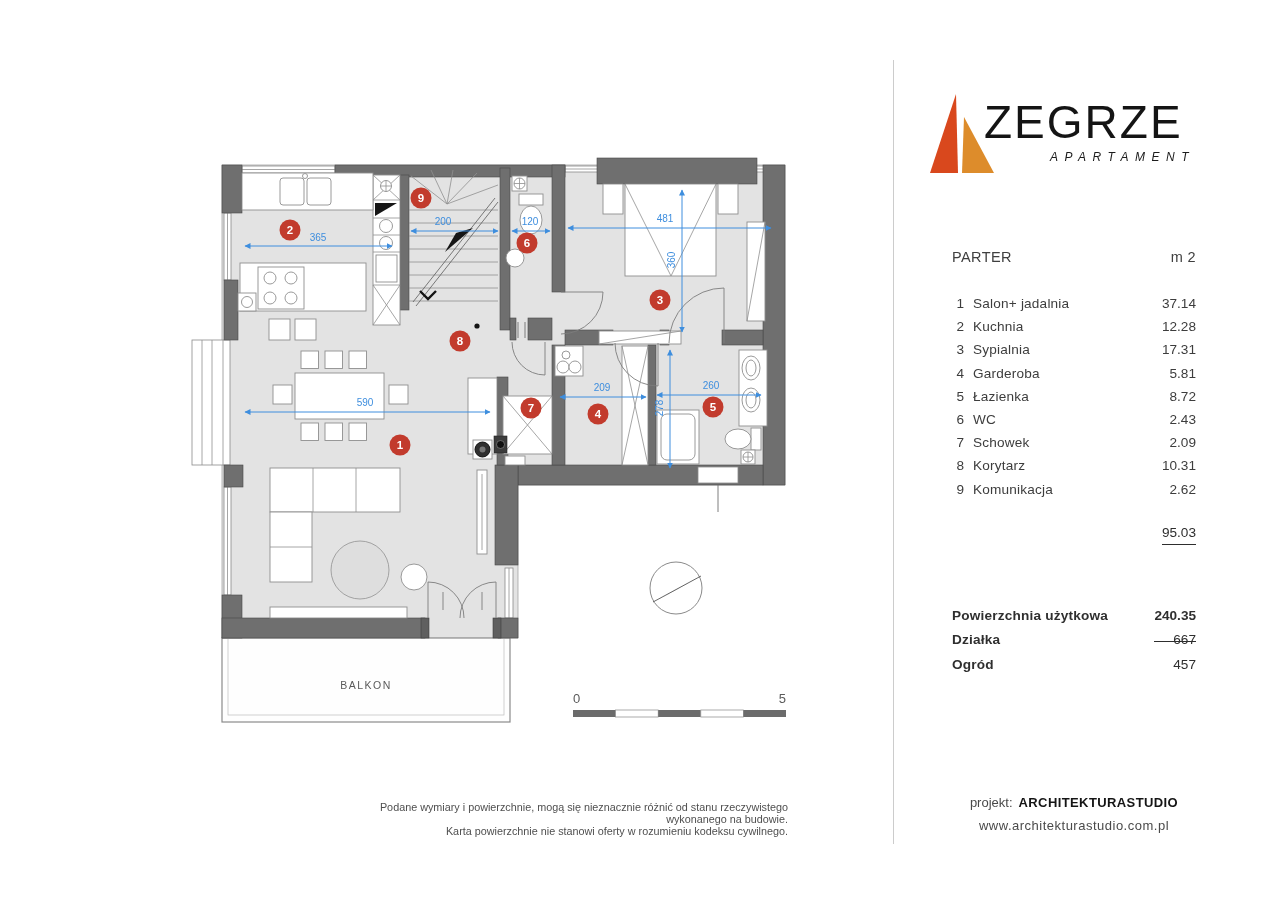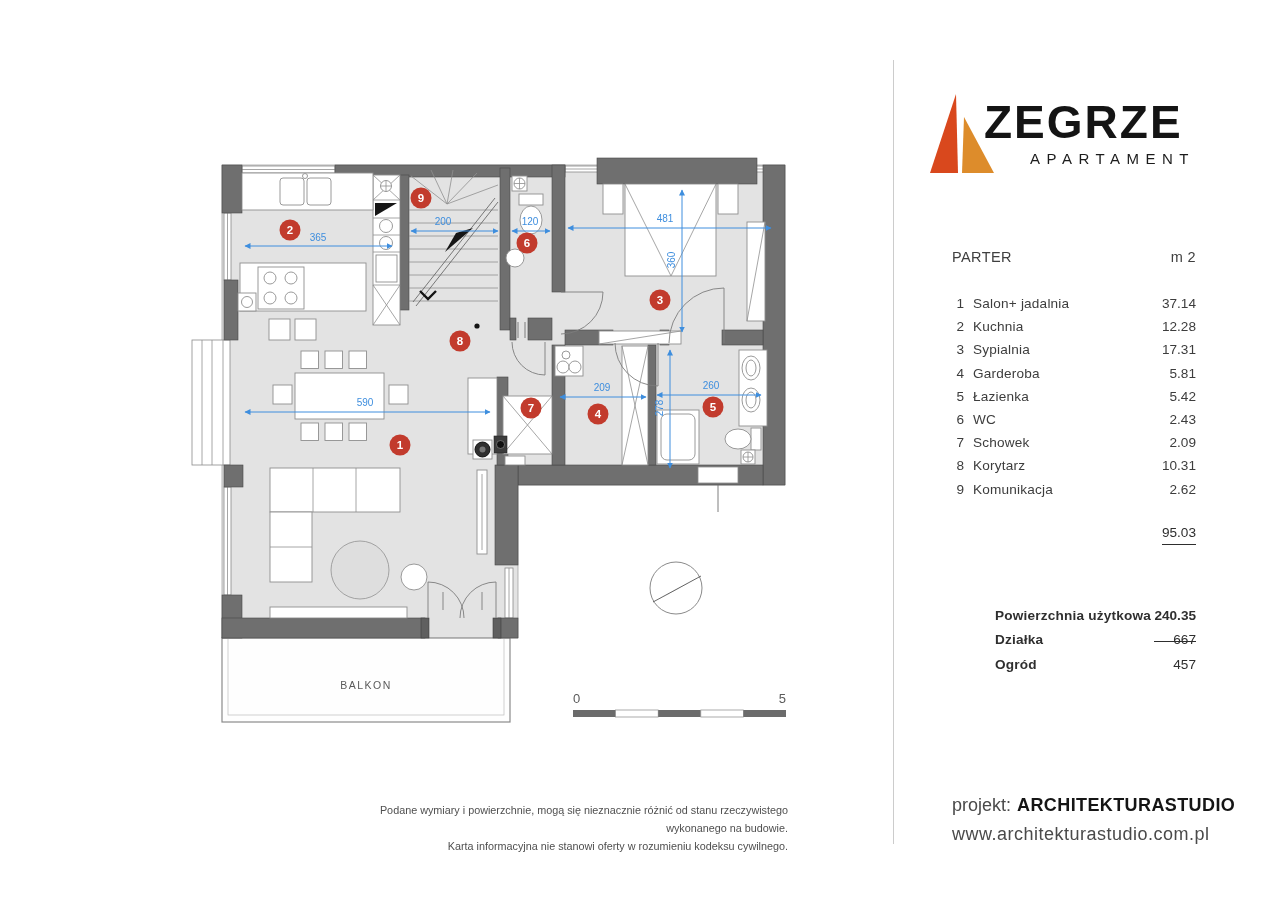--- a/index.html
+++ b/index.html
@@ -5,40 +5,40 @@
   html,body{margin:0;padding:0;}
   body{
     width:1280px;height:904px;position:relative;background:#ffffff;
     font-family:"Liberation Sans", sans-serif;color:#3c3c3c;overflow:hidden;
   }
   .abs{position:absolute;}
   
   #divider{left:893px;top:60px;width:1px;height:784px;background:#cccccc;}
   
   #logo-mark{left:928px;top:86px;width:70px;height:92px;}
-  #logo-title{left:984px;top:95px;font-size:46px;font-weight:bold;color:#141414;letter-spacing:2px;}
-  #logo-sub{left:984px;top:150px;width:211px;text-align:right;font-size:15px;letter-spacing:6.5px;color:#1c1c1c;}
+  #logo-title{left:984px;top:95px;font-size:46px;font-weight:normal;color:#141414;letter-spacing:2px;}
+  #logo-sub{left:984px;top:150px;width:211px;text-align:right;font-size:12px;letter-spacing:6.5px;color:#1c1c1c;font-style:italic;}
   
   #parter-row{left:952px;top:249px;width:244px;display:flex;justify-content:space-between;font-size:14.5px;letter-spacing:.4px;color:#3f3f3f;gap:48px;}
   #room-table{left:952px;top:292px;width:244px;}
   .room-row{display:flex;align-items:center;height:23.2px;font-size:13.6px;color:#3d3d3d;}
   .room-row .no{width:12px;text-align:right;margin-right:9px;}
   .room-row .name{flex:1;letter-spacing:.2px;}
   .room-row .area{text-align:right;}
   #total-row{left:952px;top:525px;width:244px;text-align:right;font-size:13.6px;color:#2e2e2e;}
   #total-row span{border-bottom:1.4px solid #2e2e2e;padding-bottom:4px;}
   #summary{left:952px;top:608px;width:244px;}
   .sum-row{display:flex;justify-content:space-between;align-items:flex-start;height:24.3px;font-size:13.6px;color:#2f2f2f;}
-  .sum-row .lbl{font-weight:bold;letter-spacing:.2px;margin-left:43px;}
+  .sum-row .lbl{font-weight:bold;letter-spacing:.2px;}
   .sum-row .val.u{font-weight:bold;border-bottom:1.4px solid #2e2e2e;padding-bottom:18px;}
-  #credit{left:952px;top:795px;width:244px;text-align:center;font-size:18px;color:#4a4a4a;}
+  #credit{left:952px;top:795px;width:244px;text-align:center;font-size:13px;color:#4a4a4a;}
   #credit .name{font-weight:bold;color:#151515;letter-spacing:.4px;margin-left:6px;}
   #credit .url{display:block;margin-top:8px;letter-spacing:.5px;color:#4a4a4a;}
   
-  #disclaimer{left:320px;top:801px;width:468px;text-align:right;font-size:10.8px;line-height:18px;color:#4f4f4f;}
+  #disclaimer{left:320px;top:801px;width:468px;text-align:right;font-size:10.8px;line-height:12px;color:#4f4f4f;}
   
   #plan{left:185px;top:140px;width:640px;height:600px;}
   svg text{font-family:"Liberation Sans", sans-serif;}
   .wall{fill:#6f6f6f;stroke:#474747;stroke-width:.6;}
   .wall2{fill:#5f5f5f;stroke:#3f3f3f;stroke-width:.6;}
   .win{fill:#ffffff;stroke:#8a8a8a;stroke-width:.8;}
   .fur{fill:#ffffff;stroke:#8f8f8f;stroke-width:.9;}
   .ln{stroke:#8f8f8f;stroke-width:.8;fill:none;}
   .lnd{stroke:#6f6f6f;stroke-width:.9;fill:none;}
   .door{stroke:#7d7d7d;stroke-width:.9;fill:none;}
@@ -80,21 +80,21 @@
       <span class="area">17.31</span>
     </div>
     <div class="room-row">
       <span class="no">4</span>
       <span class="name">Garderoba</span>
       <span class="area">5.81</span>
     </div>
     <div class="room-row">
       <span class="no">5</span>
       <span class="name">Łazienka</span>
-      <span class="area">5.42</span>
+      <span class="area">8.72</span>
     </div>
     <div class="room-row">
       <span class="no">6</span>
       <span class="name">WC</span>
       <span class="area">2.43</span>
     </div>
     <div class="room-row">
       <span class="no">7</span>
       <span class="name">Schowek</span>
       <span class="area">2.09</span>
@@ -127,21 +127,21 @@
       <span class="val">457</span>
     </div>
   </div>
 <div class="abs" id="credit">
   <span>projekt:</span><span class="name">ARCHITEKTURASTUDIO</span>
   <span class="url">www.architekturastudio.com.pl</span>
 </div>
 
 <div class="abs" id="disclaimer">
   <div>Podane wymiary i powierzchnie, mogą się nieznacznie różnić od stanu rzeczywistego wykonanego na budowie.</div>
-  <div>Karta informacyjna nie stanowi oferty w rozumieniu kodeksu cywilnego.</div>
+  <div>Karta powierzchnie nie stanowi oferty w rozumieniu kodeksu cywilnego.</div>
 </div>
 
 <div class="abs" id="plan">
 <svg width="640" height="600" viewBox="0 0 640 600">
   <defs>
     <marker id="ar" markerWidth="8" markerHeight="8" refX="5.5" refY="3" orient="auto-start-reverse">
       <path d="M0,0 L6,3 L0,6 Z" fill="#3e8ede"></path>
     </marker>
   </defs>
 

